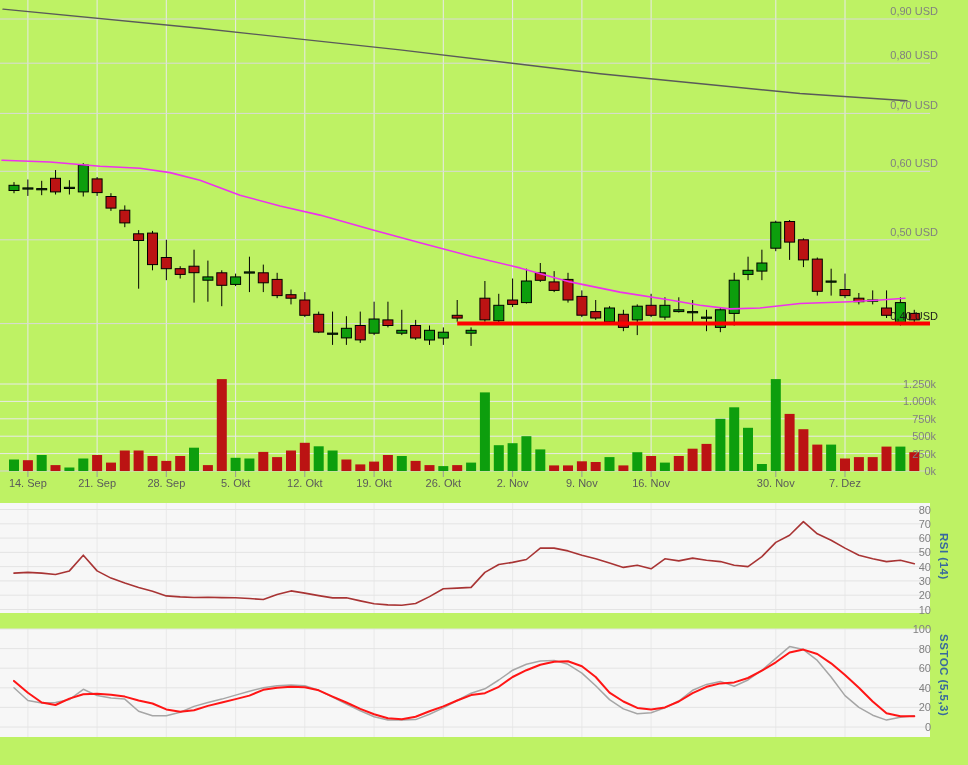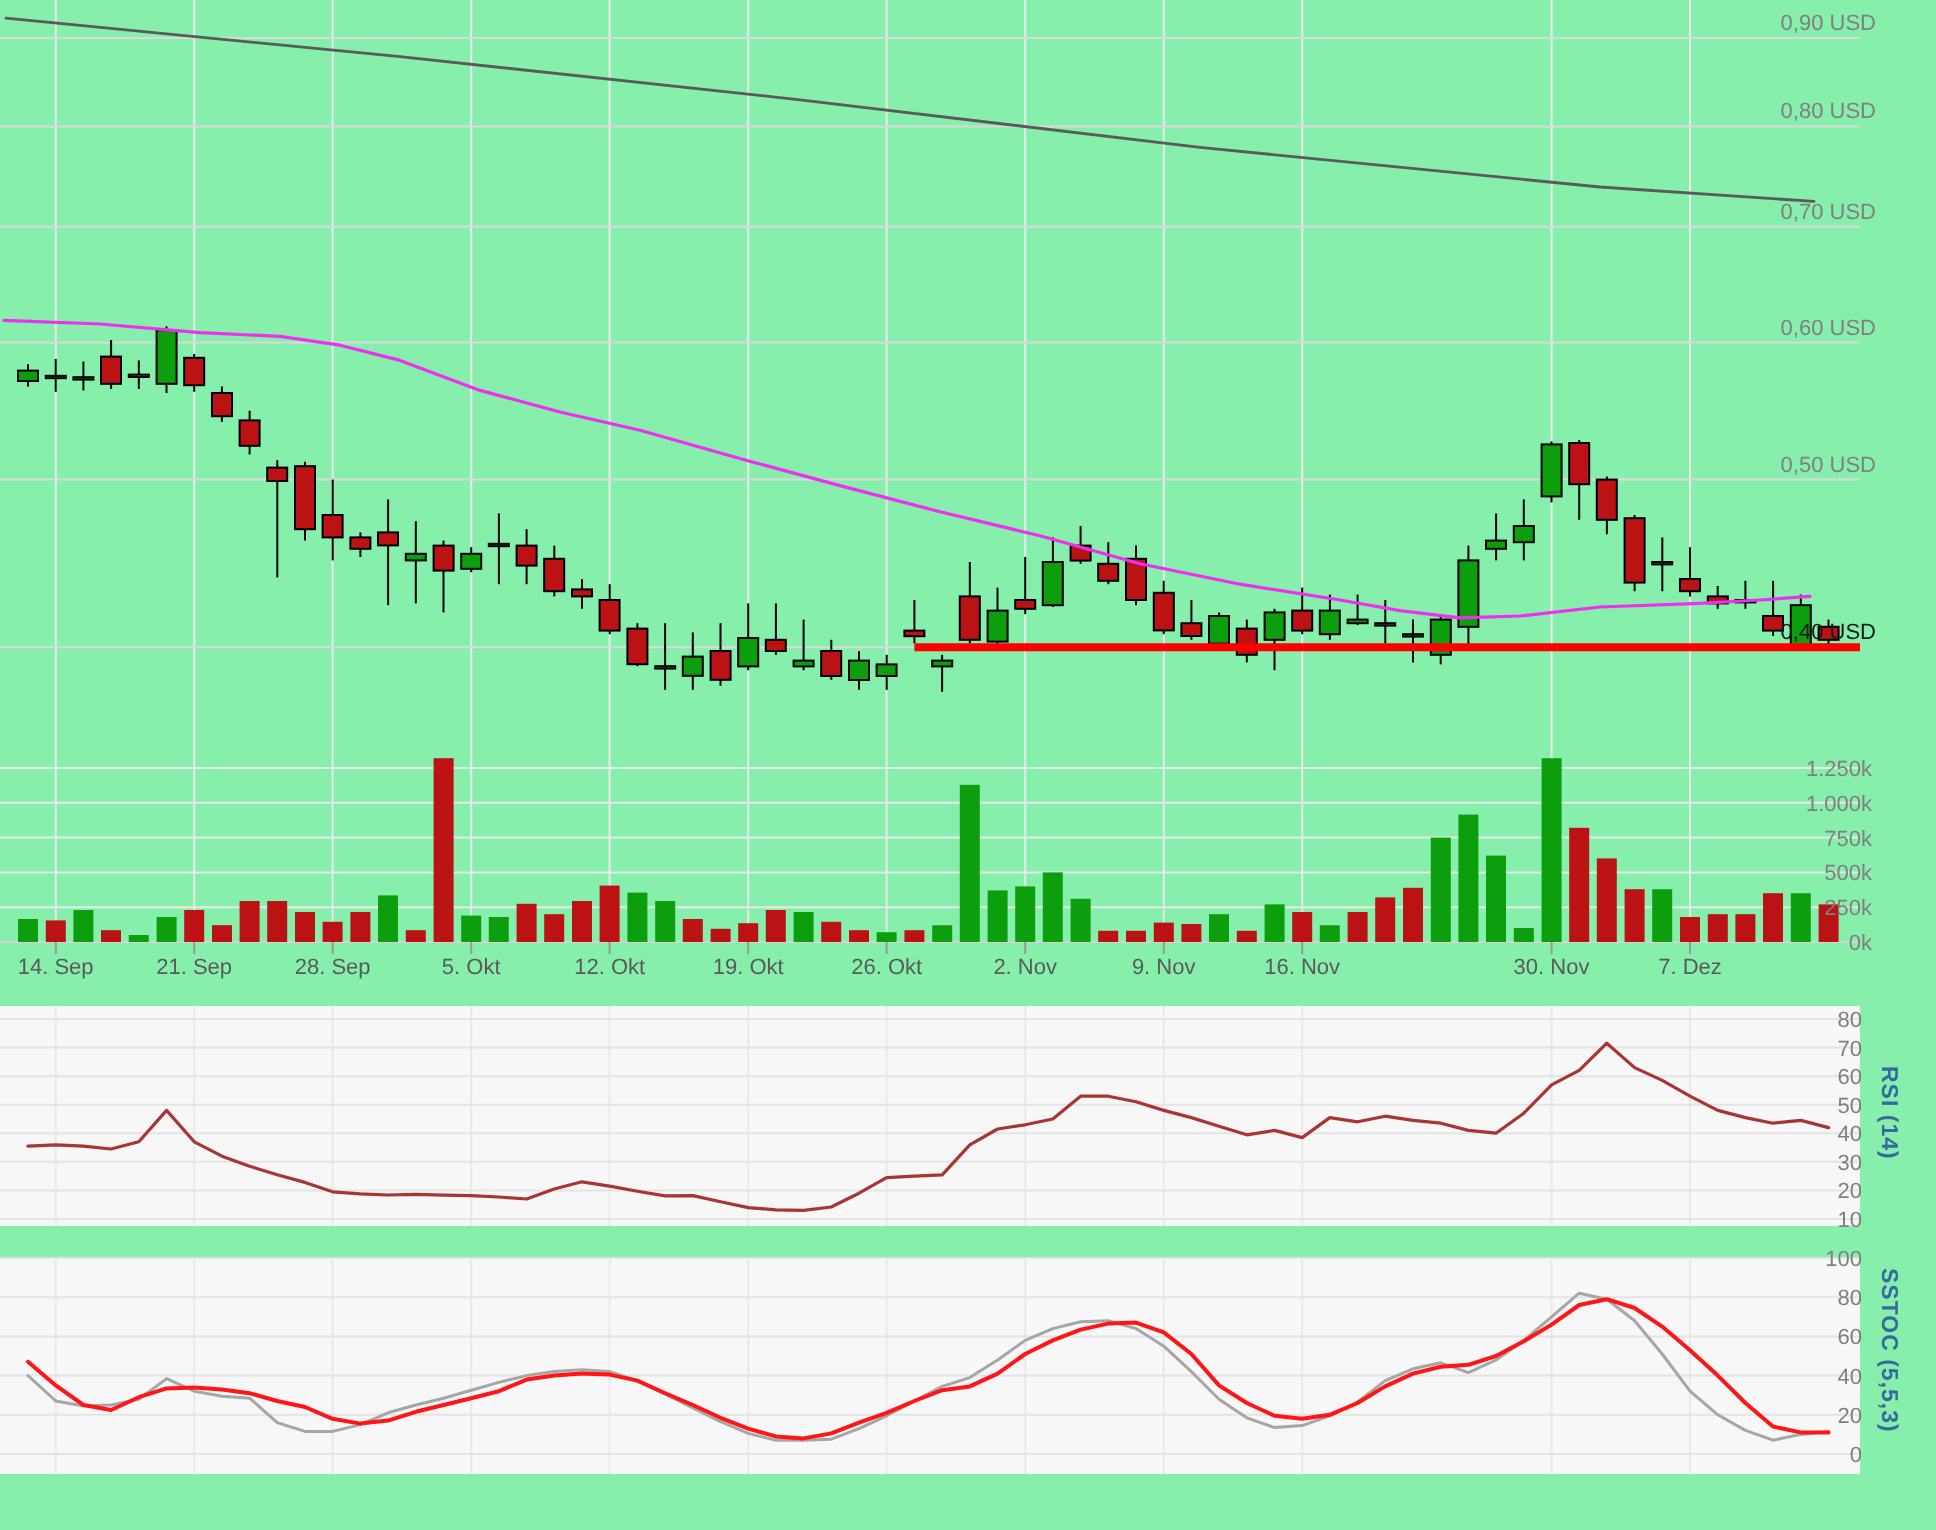--- a/index.html
+++ b/index.html
@@ -1,16 +1,16 @@
 <!DOCTYPE html>
 <html><head>
 <meta charset="utf-8">
 <style>
   html,body{margin:0;padding:0;background:#fff;}
-  .stage{position:relative;width:968px;height:765px;background:#86efac;overflow:hidden;
+  .stage{position:relative;width:968px;height:765px;background:#bef264;overflow:hidden;
          font-family:"Liberation Sans",sans-serif;}
   svg{position:absolute;left:0;top:0;}
   svg text{font-family:"Liberation Sans",sans-serif;font-size:11px;fill:#808080;}
   svg text.dark{fill:#1a1a1a;}
   svg text.date{fill:#5a5a5a;}
   .vtitle{position:absolute;writing-mode:vertical-rl;color:#38699e;font-weight:bold;
           font-size:11.5px;letter-spacing:.5px;white-space:nowrap;}
   .vtitle.rsi{left:938px;top:533px;}
   .vtitle.stoch{left:938px;top:634px;}
 </style>

